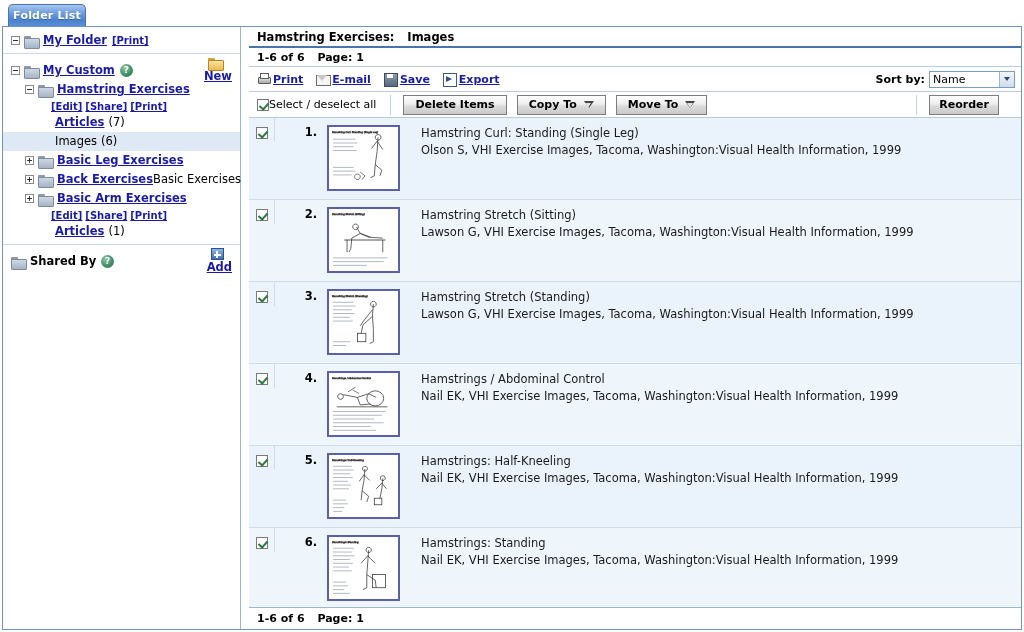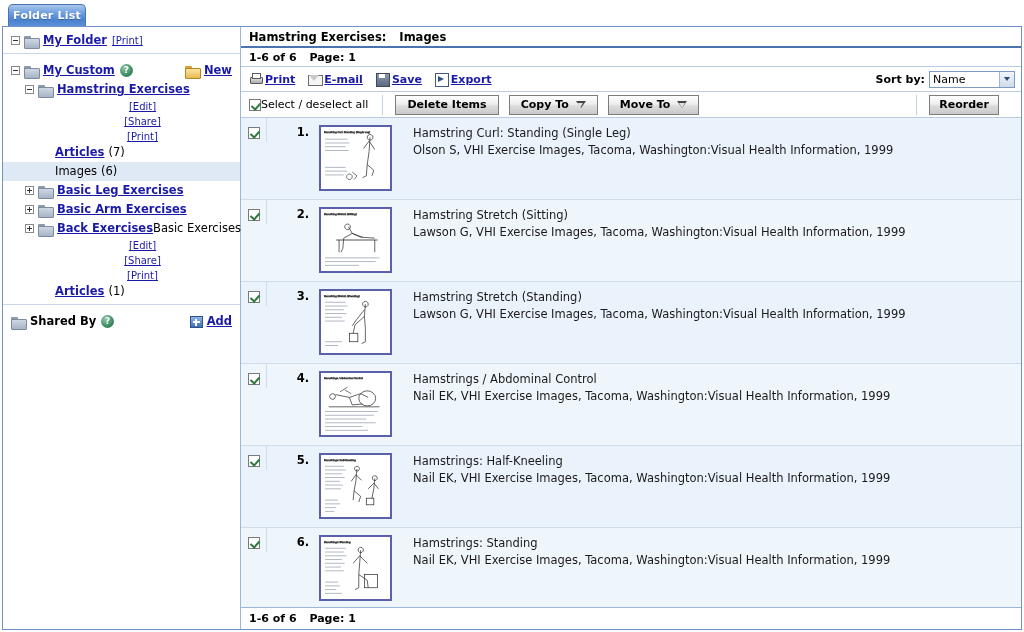--- a/index.html
+++ b/index.html
@@ -47,20 +47,21 @@
 
   
   .panel {
     position: absolute;
     left: 2px; top: 26px;
     width: 1020px; height: 604px;
     border: 1px solid #6f93c4;
     background: #ffffff;
     display: flex;
     overflow: hidden;
+    gap: 8px;
   }
 
   
   .sidebar {
     width: 238px;
     min-width: 238px;
     height: 100%;
     background: #ffffff;
     border-right: 1px solid #9bb7d8;
     position: relative;
@@ -71,21 +72,21 @@
     display: flex;
     align-items: center;
     padding: 2px 6px 2px 8px;
     white-space: nowrap;
     line-height: 15px;
     font-size: 11.5px;
   }
   .sb-row.sep-below { border-bottom: 1px solid #c8d8ea; padding-bottom: 5px; }
   .sb-gap { height: 7px; }
   .sb-indent1 { padding-left: 22px; }
-  .sb-indent2 { padding-left: 48px; flex-direction: column; }
+  .sb-indent2 { padding-left: 48px; }
   .sb-indent2b { padding-left: 52px; }
 
   .toggle {
     display: inline-block;
     width: 9px; height: 9px;
     border: 1px solid #8a8a8a;
     background: #ffffff;
     position: relative;
     margin-right: 4px;
     flex: 0 0 auto;
@@ -175,32 +176,33 @@
 
   a.lnk {
     color: #1a1aa8;
     text-decoration: underline;
     font-weight: bold;
     cursor: pointer;
   }
   .plain { color: #000; }
   .small-lnk {
     font-size: 10px;
-    font-weight: normal;
+    font-weight: bold;
     color: #1a1aa8;
     text-decoration: underline;
     cursor: pointer;
   }
   .count { color: #000; font-weight: normal; }
 
   .right-float {
     position: absolute;
     right: 8px;
     display: flex;
     align-items: center;
+    flex-direction: column;
   }
   .sb-row.highlight {
     background: #dfe9f5;
     width: 100%;
   }
 
   
   .content {
     flex: 1;
     height: 100%;
@@ -531,29 +533,29 @@
 
       <div class="sb-row sb-indent1">
         <span class="toggle plus"></span>
         <span class="folder-ico"></span>
         <a class="lnk">Basic Leg Exercises</a>
       </div>
 
       <div class="sb-row sb-indent1">
         <span class="toggle plus"></span>
         <span class="folder-ico"></span>
-        <a class="lnk">Basic Arm Exercises</a>
+        <a class="lnk">Back Exercises</a>
+        <span style="width:4px;"></span>
+        <span class="plain">Basic Exercises</span>
       </div>
 
       <div class="sb-row sb-indent1">
         <span class="toggle plus"></span>
         <span class="folder-ico"></span>
-        <a class="lnk">Back Exercises</a>
-        <span style="width:4px;"></span>
-        <span class="plain">Basic Exercises</span>
+        <a class="lnk">Basic Arm Exercises</a>
       </div>
 
       <div class="sb-row sb-indent2" style="padding-top:0;padding-bottom:0;">
         <a class="small-lnk">[Edit]</a>
         <span style="width:3px;"></span>
         <a class="small-lnk">[Share]</a>
         <span style="width:3px;"></span>
         <a class="small-lnk">[Print]</a>
       </div>
       <div class="sb-row sb-indent2b sep-below" style="padding-top:1px;">

